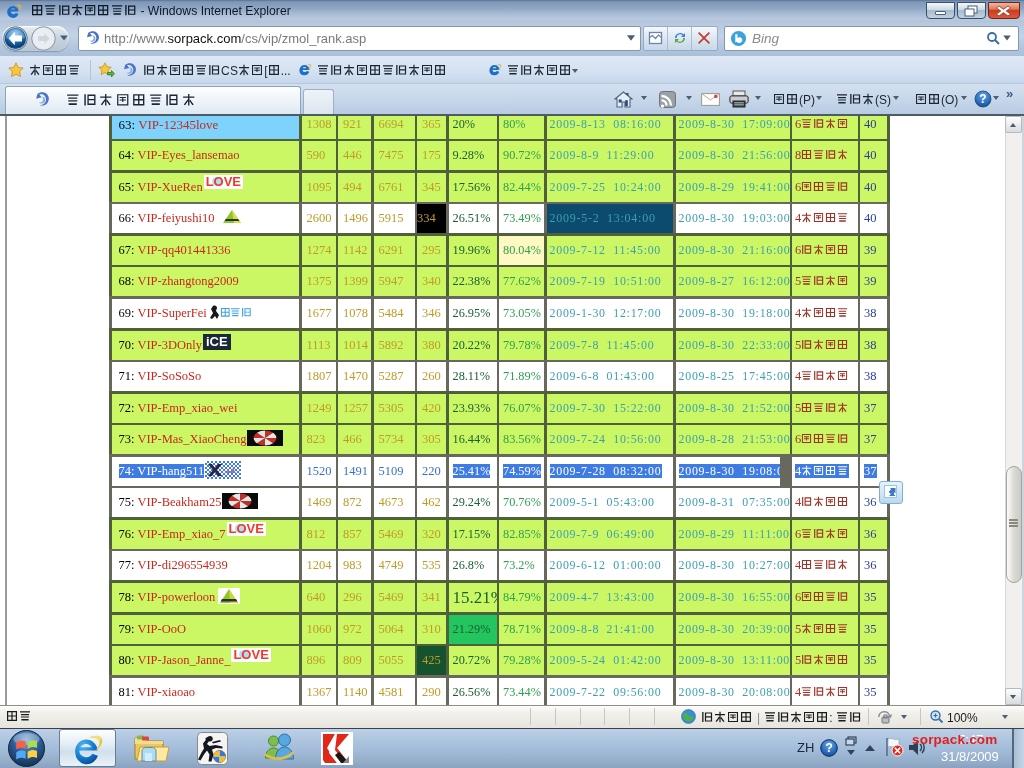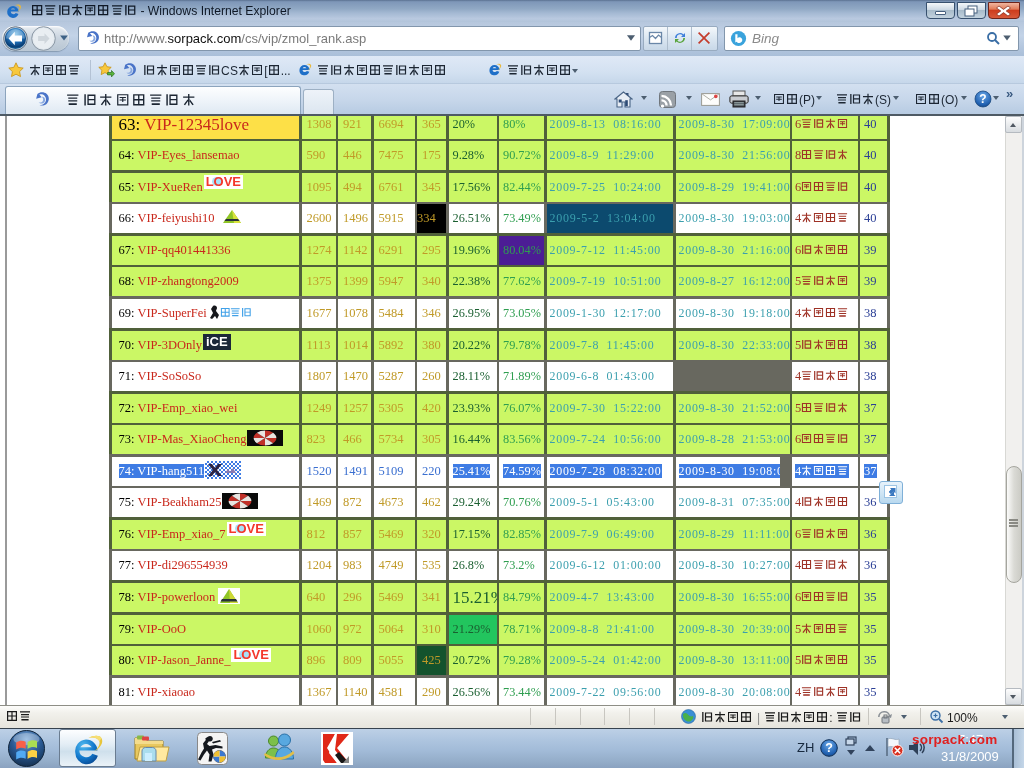--- a/index.html
+++ b/index.html
@@ -290,21 +290,21 @@
         <stop offset="100%" stop-color="#123c74"></stop>
       </radialGradient>
 </defs>
   </svg>
 <span class="ab caret" style="left:993px;top:96px"></span>
 <div class="ab" style="left:1006px;top:86px;font-size:13px;color:#3a5a80;font-weight:bold">»</div>
 <div id="cframe" class="ab"></div>
 <div class="ab" style="left:5px;top:116px;width:2px;height:589px;background:#9a9a9a"></div>
 <div class="ab" style="left:109px;top:116px;width:781px;height:589px;background:#5d6650;overflow:hidden" id="tbl">
     <div class="ab" style="left:0;top:-8.9px;width:781px;height:34.0px;background:#50603a"></div>
-    <div class="ab" style="left:2.5px;top:-6.4px;width:187.5px;height:29.0px;background:#fde047;font-family:'Liberation Serif',serif;font-size:17px;line-height:29.0px;letter-spacing:0.00px;padding-left:7px;white-space:nowrap;overflow:hidden"><span style="color:#000">63: </span><span style="color:#c9281c">VIP-12345love</span></div>
+    <div class="ab" style="left:2.5px;top:-6.4px;width:187.5px;height:29.0px;background:#7dd3fc;font-family:'Liberation Serif',serif;font-size:13px;line-height:29.0px;letter-spacing:0.00px;padding-left:7px;white-space:nowrap;overflow:hidden"><span style="color:#000">63: </span><span style="color:#c9281c">VIP-12345love</span></div>
     <div class="ab" style="left:192.5px;top:-6.4px;width:34.0px;height:29.0px;background:#cbf765;font-family:'Liberation Serif',serif;font-size:12.5px;line-height:29.0px;letter-spacing:0.00px;padding-left:5px;white-space:nowrap;overflow:hidden"><span style="color:#c09a28">1308</span></div>
     <div class="ab" style="left:229.0px;top:-6.4px;width:33.0px;height:29.0px;background:#cbf765;font-family:'Liberation Serif',serif;font-size:12.5px;line-height:29.0px;letter-spacing:0.00px;padding-left:5px;white-space:nowrap;overflow:hidden"><span style="color:#c09a28">921</span></div>
     <div class="ab" style="left:264.5px;top:-6.4px;width:41.0px;height:29.0px;background:#cbf765;font-family:'Liberation Serif',serif;font-size:12.5px;line-height:29.0px;letter-spacing:0.00px;padding-left:5px;white-space:nowrap;overflow:hidden"><span style="color:#c09a28">6694</span></div>
     <div class="ab" style="left:308.0px;top:-6.4px;width:29.0px;height:29.0px;background:#cbf765;font-family:'Liberation Serif',serif;font-size:12.5px;line-height:29.0px;letter-spacing:0.00px;padding-left:5px;white-space:nowrap;overflow:hidden"><span style="color:#c09a28">365</span></div>
     <div class="ab" style="left:339.5px;top:-6.4px;width:48.0px;height:29.0px;background:#cbf765;font-family:'Liberation Serif',serif;font-size:12.3px;line-height:29.0px;letter-spacing:0.00px;padding-left:4px;white-space:nowrap;overflow:hidden"><span style="color:#1a5f30">20%</span></div>
     <div class="ab" style="left:390.0px;top:-6.4px;width:45.0px;height:29.0px;background:#cbf765;font-family:'Liberation Serif',serif;font-size:12.3px;line-height:29.0px;letter-spacing:0.00px;padding-left:4px;white-space:nowrap;overflow:hidden"><span style="color:#2f9e50">80%</span></div>
     <div class="ab" style="left:437.5px;top:-6.4px;width:126.5px;height:29.0px;background:#cbf765;font-family:'Liberation Serif',serif;font-size:11.9px;line-height:29.0px;letter-spacing:0.75px;padding-left:3px;white-space:nowrap;overflow:hidden"><span style="color:#3b9fae">2009-8-13&nbsp;&nbsp;08:16:00</span></div>
     <div class="ab" style="left:566.5px;top:-6.4px;width:114.0px;height:29.0px;background:#cbf765;font-family:'Liberation Serif',serif;font-size:11.9px;line-height:29.0px;letter-spacing:0.75px;padding-left:3px;white-space:nowrap;overflow:hidden"><span style="color:#3b9fae">2009-8-30&nbsp;&nbsp;17:09:00</span></div>
     <div class="ab" style="left:683.0px;top:-6.4px;width:65.5px;height:29.0px;background:#cbf765;font-family:'Liberation Serif',serif;font-size:12.5px;line-height:29.0px;letter-spacing:0.00px;padding-left:3px;white-space:nowrap;overflow:hidden"><span style="color:#9e3226"><span style="font-family:'Liberation Serif'">6</span><svg class="zh" style="width:11px;height:11px;margin-right:1px;vertical-align:-0.08em" viewBox="0 0 12 12">
           <use href="#k2"></use>
@@ -380,21 +380,21 @@
           <use href="#k2"></use>
         </svg></span></div>
     <div class="ab" style="left:751.0px;top:88.3px;width:27.0px;height:29.1px;background:#ffffff;font-family:'Liberation Serif',serif;font-size:12.5px;line-height:29.1px;letter-spacing:0.00px;padding-left:4px;white-space:nowrap;overflow:hidden"><span style="color:#2b3f96">40</span></div>
     <div class="ab" style="left:0;top:117.3px;width:781px;height:34.0px;background:#50603a"></div>
     <div class="ab" style="left:2.5px;top:119.8px;width:187.5px;height:29.0px;background:#cbf765;font-family:'Liberation Serif',serif;font-size:12.5px;line-height:29.0px;letter-spacing:0.00px;padding-left:7px;white-space:nowrap;overflow:hidden"><span style="color:#000">67: </span><span style="color:#c9281c">VIP-qq401441336</span></div>
     <div class="ab" style="left:192.5px;top:119.8px;width:34.0px;height:29.0px;background:#cbf765;font-family:'Liberation Serif',serif;font-size:12.5px;line-height:29.0px;letter-spacing:0.00px;padding-left:5px;white-space:nowrap;overflow:hidden"><span style="color:#c09a28">1274</span></div>
     <div class="ab" style="left:229.0px;top:119.8px;width:33.0px;height:29.0px;background:#cbf765;font-family:'Liberation Serif',serif;font-size:12.5px;line-height:29.0px;letter-spacing:0.00px;padding-left:5px;white-space:nowrap;overflow:hidden"><span style="color:#c09a28">1142</span></div>
     <div class="ab" style="left:264.5px;top:119.8px;width:41.0px;height:29.0px;background:#cbf765;font-family:'Liberation Serif',serif;font-size:12.5px;line-height:29.0px;letter-spacing:0.00px;padding-left:5px;white-space:nowrap;overflow:hidden"><span style="color:#c09a28">6291</span></div>
     <div class="ab" style="left:308.0px;top:119.8px;width:29.0px;height:29.0px;background:#cbf765;font-family:'Liberation Serif',serif;font-size:12.5px;line-height:29.0px;letter-spacing:0.00px;padding-left:5px;white-space:nowrap;overflow:hidden"><span style="color:#c09a28">295</span></div>
     <div class="ab" style="left:339.5px;top:119.8px;width:48.0px;height:29.0px;background:#cbf765;font-family:'Liberation Serif',serif;font-size:12.3px;line-height:29.0px;letter-spacing:0.00px;padding-left:4px;white-space:nowrap;overflow:hidden"><span style="color:#1a5f30">19.96%</span></div>
-    <div class="ab" style="left:390.0px;top:119.8px;width:45.0px;height:29.0px;background:#4c1d95;font-family:'Liberation Serif',serif;font-size:12.3px;line-height:29.0px;letter-spacing:0.00px;padding-left:4px;white-space:nowrap;overflow:hidden"><span style="color:#2f9e50">80.04%</span></div>
+    <div class="ab" style="left:390.0px;top:119.8px;width:45.0px;height:29.0px;background:#fef9c3;font-family:'Liberation Serif',serif;font-size:12.3px;line-height:29.0px;letter-spacing:0.00px;padding-left:4px;white-space:nowrap;overflow:hidden"><span style="color:#2f9e50">80.04%</span></div>
     <div class="ab" style="left:437.5px;top:119.8px;width:126.5px;height:29.0px;background:#cbf765;font-family:'Liberation Serif',serif;font-size:11.9px;line-height:29.0px;letter-spacing:0.75px;padding-left:3px;white-space:nowrap;overflow:hidden"><span style="color:#3b9fae">2009-7-12&nbsp;&nbsp;11:45:00</span></div>
     <div class="ab" style="left:566.5px;top:119.8px;width:114.0px;height:29.0px;background:#cbf765;font-family:'Liberation Serif',serif;font-size:11.9px;line-height:29.0px;letter-spacing:0.75px;padding-left:3px;white-space:nowrap;overflow:hidden"><span style="color:#3b9fae">2009-8-30&nbsp;&nbsp;21:16:00</span></div>
     <div class="ab" style="left:683.0px;top:119.8px;width:65.5px;height:29.0px;background:#cbf765;font-family:'Liberation Serif',serif;font-size:12.5px;line-height:29.0px;letter-spacing:0.00px;padding-left:3px;white-space:nowrap;overflow:hidden"><span style="color:#9e3226"><span style="font-family:'Liberation Serif'">6</span><svg class="zh" style="width:11px;height:11px;margin-right:1px;vertical-align:-0.08em" viewBox="0 0 12 12">
           <use href="#k3"></use>
         </svg><svg class="zh" style="width:11px;height:11px;margin-right:1px;vertical-align:-0.08em" viewBox="0 0 12 12">
           <use href="#k4"></use>
         </svg><svg class="zh" style="width:11px;height:11px;margin-right:1px;vertical-align:-0.08em" viewBox="0 0 12 12">
           <use href="#k5"></use>
         </svg><svg class="zh" style="width:11px;height:11px;margin-right:1px;vertical-align:-0.08em" viewBox="0 0 12 12">
           <use href="#k1"></use>
@@ -470,20 +470,21 @@
     <div class="ab" style="left:751.0px;top:214.5px;width:27.0px;height:29.1px;background:#cbf765;font-family:'Liberation Serif',serif;font-size:12.5px;line-height:29.1px;letter-spacing:0.00px;padding-left:4px;white-space:nowrap;overflow:hidden"><span style="color:#2b3f96">38</span></div>
     <div class="ab" style="left:0;top:243.5px;width:781px;height:34.1px;background:#68685f"></div>
     <div class="ab" style="left:2.5px;top:246.0px;width:187.5px;height:29.1px;background:#ffffff;font-family:'Liberation Serif',serif;font-size:12.5px;line-height:29.1px;letter-spacing:0.00px;padding-left:7px;white-space:nowrap;overflow:hidden"><span style="color:#000">71: </span><span style="color:#c9281c">VIP-SoSoSo</span></div>
     <div class="ab" style="left:192.5px;top:246.0px;width:34.0px;height:29.1px;background:#ffffff;font-family:'Liberation Serif',serif;font-size:12.5px;line-height:29.1px;letter-spacing:0.00px;padding-left:5px;white-space:nowrap;overflow:hidden"><span style="color:#c09a28">1807</span></div>
     <div class="ab" style="left:229.0px;top:246.0px;width:33.0px;height:29.1px;background:#ffffff;font-family:'Liberation Serif',serif;font-size:12.5px;line-height:29.1px;letter-spacing:0.00px;padding-left:5px;white-space:nowrap;overflow:hidden"><span style="color:#c09a28">1470</span></div>
     <div class="ab" style="left:264.5px;top:246.0px;width:41.0px;height:29.1px;background:#ffffff;font-family:'Liberation Serif',serif;font-size:12.5px;line-height:29.1px;letter-spacing:0.00px;padding-left:5px;white-space:nowrap;overflow:hidden"><span style="color:#c09a28">5287</span></div>
     <div class="ab" style="left:308.0px;top:246.0px;width:29.0px;height:29.1px;background:#ffffff;font-family:'Liberation Serif',serif;font-size:12.5px;line-height:29.1px;letter-spacing:0.00px;padding-left:5px;white-space:nowrap;overflow:hidden"><span style="color:#c09a28">260</span></div>
     <div class="ab" style="left:339.5px;top:246.0px;width:48.0px;height:29.1px;background:#ffffff;font-family:'Liberation Serif',serif;font-size:12.3px;line-height:29.1px;letter-spacing:0.00px;padding-left:4px;white-space:nowrap;overflow:hidden"><span style="color:#1a5f30">28.11%</span></div>
     <div class="ab" style="left:390.0px;top:246.0px;width:45.0px;height:29.1px;background:#ffffff;font-family:'Liberation Serif',serif;font-size:12.3px;line-height:29.1px;letter-spacing:0.00px;padding-left:4px;white-space:nowrap;overflow:hidden"><span style="color:#2f9e50">71.89%</span></div>
     <div class="ab" style="left:437.5px;top:246.0px;width:126.5px;height:29.1px;background:#ffffff;font-family:'Liberation Serif',serif;font-size:11.9px;line-height:29.1px;letter-spacing:0.75px;padding-left:3px;white-space:nowrap;overflow:hidden"><span style="color:#3b9fae">2009-6-8&nbsp;&nbsp;01:43:00</span></div>
+    <div class="ab" style="left:566.5px;top:246.0px;width:114.0px;height:29.1px;background:#ffffff;font-family:'Liberation Serif',serif;font-size:11.9px;line-height:29.1px;letter-spacing:0.75px;padding-left:3px;white-space:nowrap;overflow:hidden"><span style="color:#3b9fae">2009-8-25&nbsp;&nbsp;17:45:00</span></div>
     <div class="ab" style="left:683.0px;top:246.0px;width:65.5px;height:29.1px;background:#ffffff;font-family:'Liberation Serif',serif;font-size:12.5px;line-height:29.1px;letter-spacing:0.00px;padding-left:3px;white-space:nowrap;overflow:hidden"><span style="color:#9e3226"><span style="font-family:'Liberation Serif'">4</span><svg class="zh" style="width:11px;height:11px;margin-right:1px;vertical-align:-0.08em" viewBox="0 0 12 12">
           <use href="#k2"></use>
         </svg><svg class="zh" style="width:11px;height:11px;margin-right:1px;vertical-align:-0.08em" viewBox="0 0 12 12">
           <use href="#k3"></use>
         </svg><svg class="zh" style="width:11px;height:11px;margin-right:1px;vertical-align:-0.08em" viewBox="0 0 12 12">
           <use href="#k4"></use>
         </svg><svg class="zh" style="width:11px;height:11px;margin-right:1px;vertical-align:-0.08em" viewBox="0 0 12 12">
           <use href="#k5"></use>
         </svg></span></div>
     <div class="ab" style="left:751.0px;top:246.0px;width:27.0px;height:29.1px;background:#ffffff;font-family:'Liberation Serif',serif;font-size:12.5px;line-height:29.1px;letter-spacing:0.00px;padding-left:4px;white-space:nowrap;overflow:hidden"><span style="color:#2b3f96">38</span></div>

